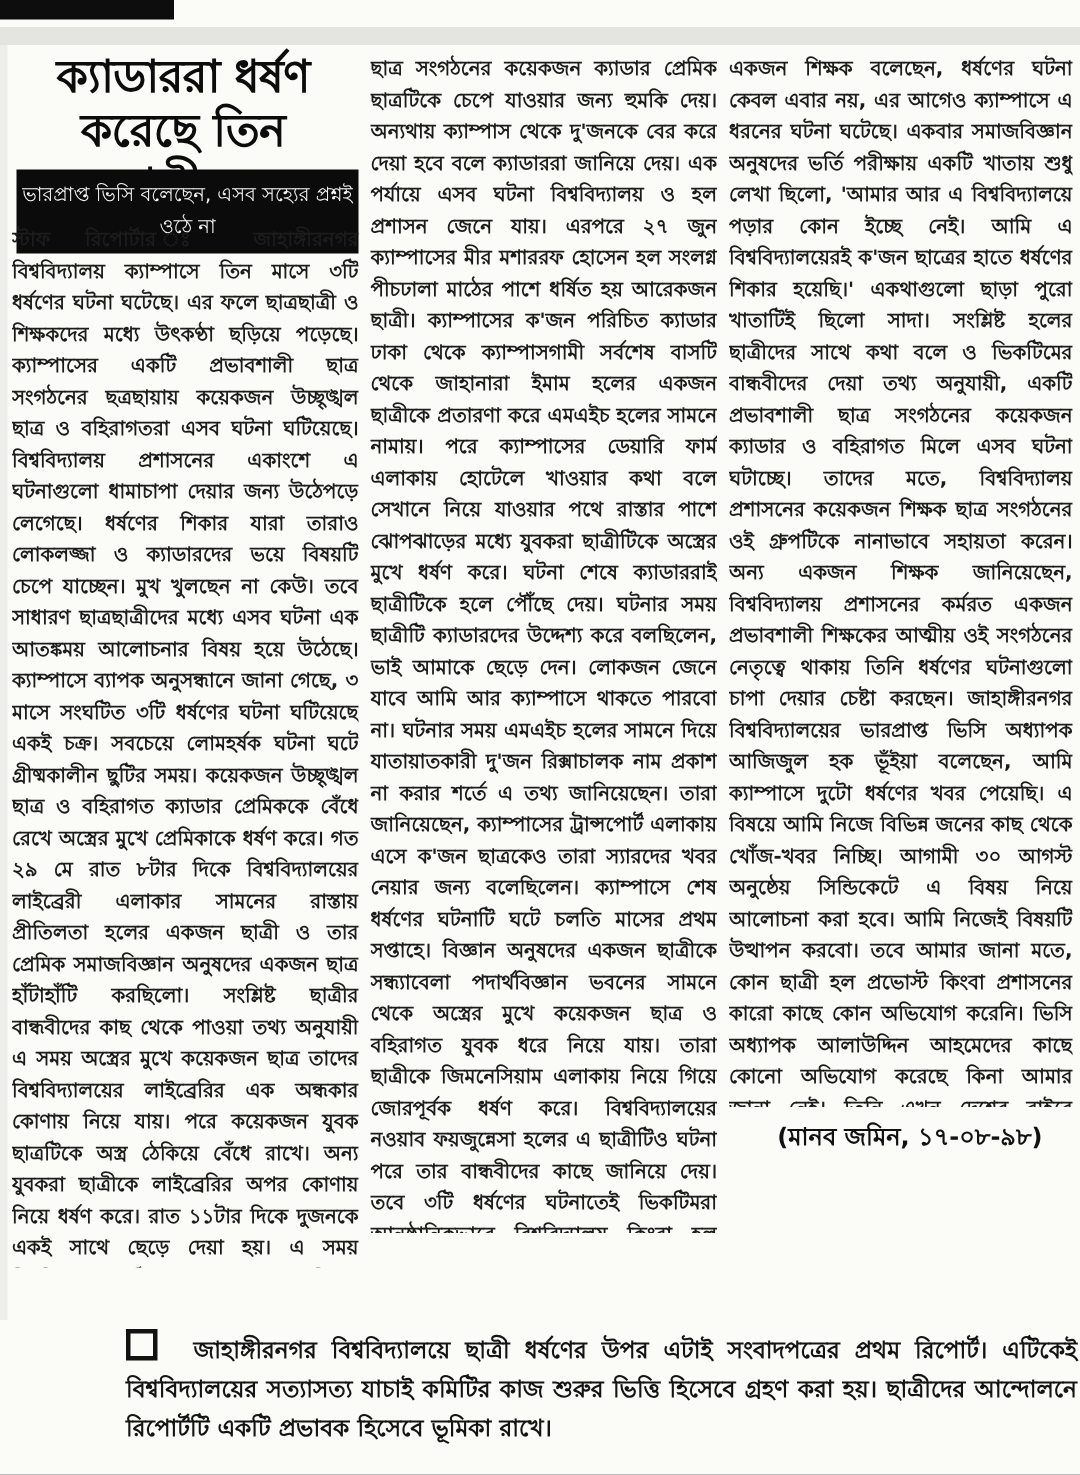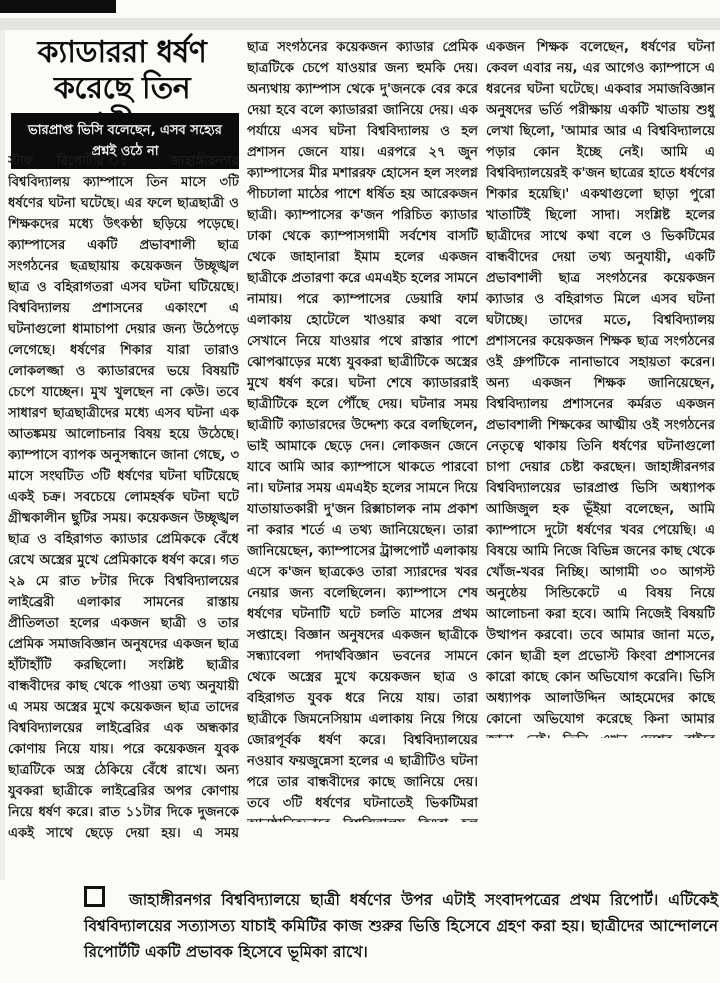--- a/index.html
+++ b/index.html
@@ -38,21 +38,21 @@
     letter-spacing: -0.5px;
     color: #0c0c0c;
   }
   .kicker {
     position: absolute; left: 11px; top: 113px;
     width: 228px;
     box-sizing: border-box;
     background: #0b0b0b;
     color: #f3f3f0;
     font-size: 13px;
-    font-weight: bold;
+    font-weight: normal;
     text-align: center;
     padding: 7px 3px;
   }
   .col {
     position: absolute;
     font-size: 13.2px;
     line-height: 21px;
     text-align: justify;
     font-weight: bold;
     color: #1c1c1c;
@@ -100,18 +100,19 @@
   <h1 class="headline" style="margin:0;">ক্যাডাররা ধর্ষণ করেছে তিন ছাত্রীকে</h1>
 
   <div class="kicker">ভারপ্রাপ্ত ভিসি বলেছেন, এসব সহ্যের প্রশ্নই ওঠে না</div>
 
   <div class="col col-1">স্টাফ রিপোর্টার ঃ জাহাঙ্গীরনগর বিশ্ববিদ্যালয় ক্যাম্পাসে তিন মাসে ৩টি ধর্ষণের ঘটনা ঘটেছে। এর ফলে ছাত্রছাত্রী ও শিক্ষকদের মধ্যে উৎকণ্ঠা ছড়িয়ে পড়েছে। ক্যাম্পাসের একটি প্রভাবশালী ছাত্র সংগঠনের ছত্রছায়ায় কয়েকজন উচ্ছৃঙ্খল ছাত্র ও বহিরাগতরা এসব ঘটনা ঘটিয়েছে। বিশ্ববিদ্যালয় প্রশাসনের একাংশে এ ঘটনাগুলো ধামাচাপা দেয়ার জন্য উঠেপড়ে লেগেছে। ধর্ষণের শিকার যারা তারাও লোকলজ্জা ও ক্যাডারদের ভয়ে বিষয়টি চেপে যাচ্ছেন। মুখ খুলছেন না কেউ। তবে সাধারণ ছাত্রছাত্রীদের মধ্যে এসব ঘটনা এক আতঙ্কময় আলোচনার বিষয় হয়ে উঠেছে। ক্যাম্পাসে ব্যাপক অনুসন্ধানে জানা গেছে, ৩ মাসে সংঘটিত ৩টি ধর্ষণের ঘটনা ঘটিয়েছে একই চক্র। সবচেয়ে লোমহর্ষক ঘটনা ঘটে গ্রীষ্মকালীন ছুটির সময়। কয়েকজন উচ্ছৃঙ্খল ছাত্র ও বহিরাগত ক্যাডার প্রেমিককে বেঁধে রেখে অস্ত্রের মুখে প্রেমিকাকে ধর্ষণ করে। গত ২৯ মে রাত ৮টার দিকে বিশ্ববিদ্যালয়ের লাইব্রেরী এলাকার সামনের রাস্তায় প্রীতিলতা হলের একজন ছাত্রী ও তার প্রেমিক সমাজবিজ্ঞান অনুষদের একজন ছাত্র হাঁটাহাঁটি করছিলো। সংশ্লিষ্ট ছাত্রীর বান্ধবীদের কাছ থেকে পাওয়া তথ্য অনুযায়ী এ সময় অস্ত্রের মুখে কয়েকজন ছাত্র তাদের বিশ্ববিদ্যালয়ের লাইব্রেরির এক অন্ধকার কোণায় নিয়ে যায়। পরে কয়েকজন যুবক ছাত্রটিকে অস্ত্র ঠেকিয়ে বেঁধে রাখে। অন্য যুবকরা ছাত্রীকে লাইব্রেরির অপর কোণায় নিয়ে ধর্ষণ করে। রাত ১১টার দিকে দুজনকে একই সাথে ছেড়ে দেয়া হয়। এ সময় বিশ্ববিদ্যালয় ছুটি থাকায় ক্যাম্পাস ছিলো অপেক্ষাকৃত নির্জন। ভিকটিম ছাত্রছাত্রী দু'জনেই প্রথমে লোকলজ্জার ভয়ে ঘটনাটি চেপে গেলেও পরে ছাত্রীটি তার কয়েকজন বান্ধবীর কাছে ঘটনাটি বলে দেয়। এরপর আবার ক্যাম্পাসের প্রভাবশালী একটি</div>
 
   <div class="col col-2">ছাত্র সংগঠনের কয়েকজন ক্যাডার প্রেমিক ছাত্রটিকে চেপে যাওয়ার জন্য হুমকি দেয়। অন্যথায় ক্যাম্পাস থেকে দু'জনকে বের করে দেয়া হবে বলে ক্যাডাররা জানিয়ে দেয়। এক পর্যায়ে এসব ঘটনা বিশ্ববিদ্যালয় ও হল প্রশাসন জেনে যায়। এরপরে ২৭ জুন ক্যাম্পাসের মীর মশাররফ হোসেন হল সংলগ্ন পীচঢালা মাঠের পাশে ধর্ষিত হয় আরেকজন ছাত্রী। ক্যাম্পাসের ক'জন পরিচিত ক্যাডার ঢাকা থেকে ক্যাম্পাসগামী সর্বশেষ বাসটি থেকে জাহানারা ইমাম হলের একজন ছাত্রীকে প্রতারণা করে এমএইচ হলের সামনে নামায়। পরে ক্যাম্পাসের ডেয়ারি ফার্ম এলাকায় হোটেলে খাওয়ার কথা বলে সেখানে নিয়ে যাওয়ার পথে রাস্তার পাশে ঝোপঝাড়ের মধ্যে যুবকরা ছাত্রীটিকে অস্ত্রের মুখে ধর্ষণ করে। ঘটনা শেষে ক্যাডাররাই ছাত্রীটিকে হলে পৌঁছে দেয়। ঘটনার সময় ছাত্রীটি ক্যাডারদের উদ্দেশ্য করে বলছিলেন, ভাই আমাকে ছেড়ে দেন। লোকজন জেনে যাবে আমি আর ক্যাম্পাসে থাকতে পারবো না। ঘটনার সময় এমএইচ হলের সামনে দিয়ে যাতায়াতকারী দু'জন রিক্সাচালক নাম প্রকাশ না করার শর্তে এ তথ্য জানিয়েছেন। তারা জানিয়েছেন, ক্যাম্পাসের ট্রান্সপোর্ট এলাকায় এসে ক'জন ছাত্রকেও তারা স্যারদের খবর নেয়ার জন্য বলেছিলেন। ক্যাম্পাসে শেষ ধর্ষণের ঘটনাটি ঘটে চলতি মাসের প্রথম সপ্তাহে। বিজ্ঞান অনুষদের একজন ছাত্রীকে সন্ধ্যাবেলা পদার্থবিজ্ঞান ভবনের সামনে থেকে অস্ত্রের মুখে কয়েকজন ছাত্র ও বহিরাগত যুবক ধরে নিয়ে যায়। তারা ছাত্রীকে জিমনেসিয়াম এলাকায় নিয়ে গিয়ে জোরপূর্বক ধর্ষণ করে। বিশ্ববিদ্যালয়ের নওয়াব ফয়জুন্নেসা হলের এ ছাত্রীটিও ঘটনা পরে তার বান্ধবীদের কাছে জানিয়ে দেয়। তবে ৩টি ধর্ষণের ঘটনাতেই ভিকটিমরা আনুষ্ঠানিকভাবে বিশ্ববিদ্যালয় কিংবা হল প্রশাসনকে জানায়নি। বিশ্ববিদ্যালয়ের একজন শিক্ষক জানিয়েছেন, বিশ্ববিদ্যালয়ের ভিসি ও প্রক্টর সবই জেনেছেন। কিন্তু ভিকটিমদের পক্ষ থেকে কোন অভিযোগ না থাকায় কোনো একশনে যাওয়া যাচ্ছে না। অপর</div>
 
   <div class="col col-3">একজন শিক্ষক বলেছেন, ধর্ষণের ঘটনা কেবল এবার নয়, এর আগেও ক্যাম্পাসে এ ধরনের ঘটনা ঘটেছে। একবার সমাজবিজ্ঞান অনুষদের ভর্তি পরীক্ষায় একটি খাতায় শুধু লেখা ছিলো, 'আমার আর এ বিশ্ববিদ্যালয়ে পড়ার কোন ইচ্ছে নেই। আমি এ বিশ্ববিদ্যালয়েরই ক'জন ছাত্রের হাতে ধর্ষণের শিকার হয়েছি।' একথাগুলো ছাড়া পুরো খাতাটিই ছিলো সাদা। সংশ্লিষ্ট হলের ছাত্রীদের সাথে কথা বলে ও ভিকটিমের বান্ধবীদের দেয়া তথ্য অনুযায়ী, একটি প্রভাবশালী ছাত্র সংগঠনের কয়েকজন ক্যাডার ও বহিরাগত মিলে এসব ঘটনা ঘটাচ্ছে। তাদের মতে, বিশ্ববিদ্যালয় প্রশাসনের কয়েকজন শিক্ষক ছাত্র সংগঠনের ওই গ্রুপটিকে নানাভাবে সহায়তা করেন। অন্য একজন শিক্ষক জানিয়েছেন, বিশ্ববিদ্যালয় প্রশাসনের কর্মরত একজন প্রভাবশালী শিক্ষকের আত্মীয় ওই সংগঠনের নেতৃত্বে থাকায় তিনি ধর্ষণের ঘটনাগুলো চাপা দেয়ার চেষ্টা করছেন। জাহাঙ্গীরনগর বিশ্ববিদ্যালয়ের ভারপ্রাপ্ত ভিসি অধ্যাপক আজিজুল হক ভূঁইয়া বলেছেন, আমি ক্যাম্পাসে দুটো ধর্ষণের খবর পেয়েছি। এ বিষয়ে আমি নিজে বিভিন্ন জনের কাছ থেকে খোঁজ-খবর নিচ্ছি। আগামী ৩০ আগস্ট অনুষ্ঠেয় সিন্ডিকেটে এ বিষয় নিয়ে আলোচনা করা হবে। আমি নিজেই বিষয়টি উত্থাপন করবো। তবে আমার জানা মতে, কোন ছাত্রী হল প্রভোস্ট কিংবা প্রশাসনের কারো কাছে কোন অভিযোগ করেনি। ভিসি অধ্যাপক আলাউদ্দিন আহমেদের কাছে কোনো অভিযোগ করেছে কিনা আমার জানা নেই। তিনি এখন দেশের বাইরে আছেন। আমি ভারপ্রাপ্ত ভিসি হওয়ায় কেবল রুটিন কাজগুলো করছি। তিনি বলেন, এসব ঘটনায় বিশ্ববিদ্যালয়ের প্রভাবশালী কারো আত্মীয়-স্বজন জড়িত আছেন বলেও শুনেছি। এগুলো সহ্য করার প্রশ্নই উঠে না। ভিসি ফেরার পরই বিষয়টি গুরুত্বসহ দেখা হবে।</div>
 
+  <div class="citation">(মানব জমিন, ১৭-০৮-৯৮)</div>
 
   <div class="footnote">
     <span class="footnote-marker"></span><span>জাহাঙ্গীরনগর বিশ্ববিদ্যালয়ে ছাত্রী ধর্ষণের উপর এটাই সংবাদপত্রের প্রথম রিপোর্ট। এটিকেই বিশ্ববিদ্যালয়ের সত্যাসত্য যাচাই কমিটির কাজ শুরুর ভিত্তি হিসেবে গ্রহণ করা হয়। ছাত্রীদের আন্দোলনে রিপোর্টটি একটি প্রভাবক হিসেবে ভূমিকা রাখে।</span>
   </div>
 
 </div>
 
 </body></html>

